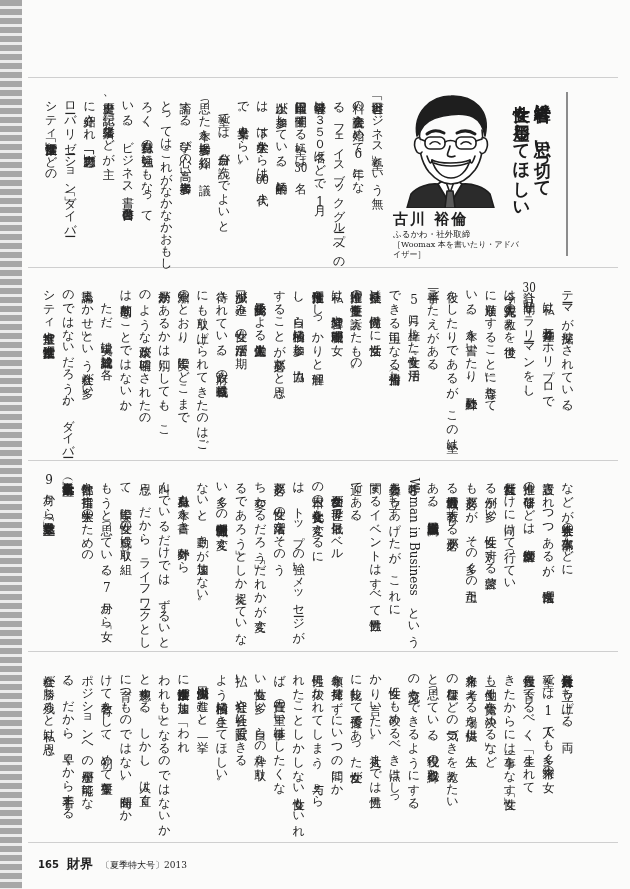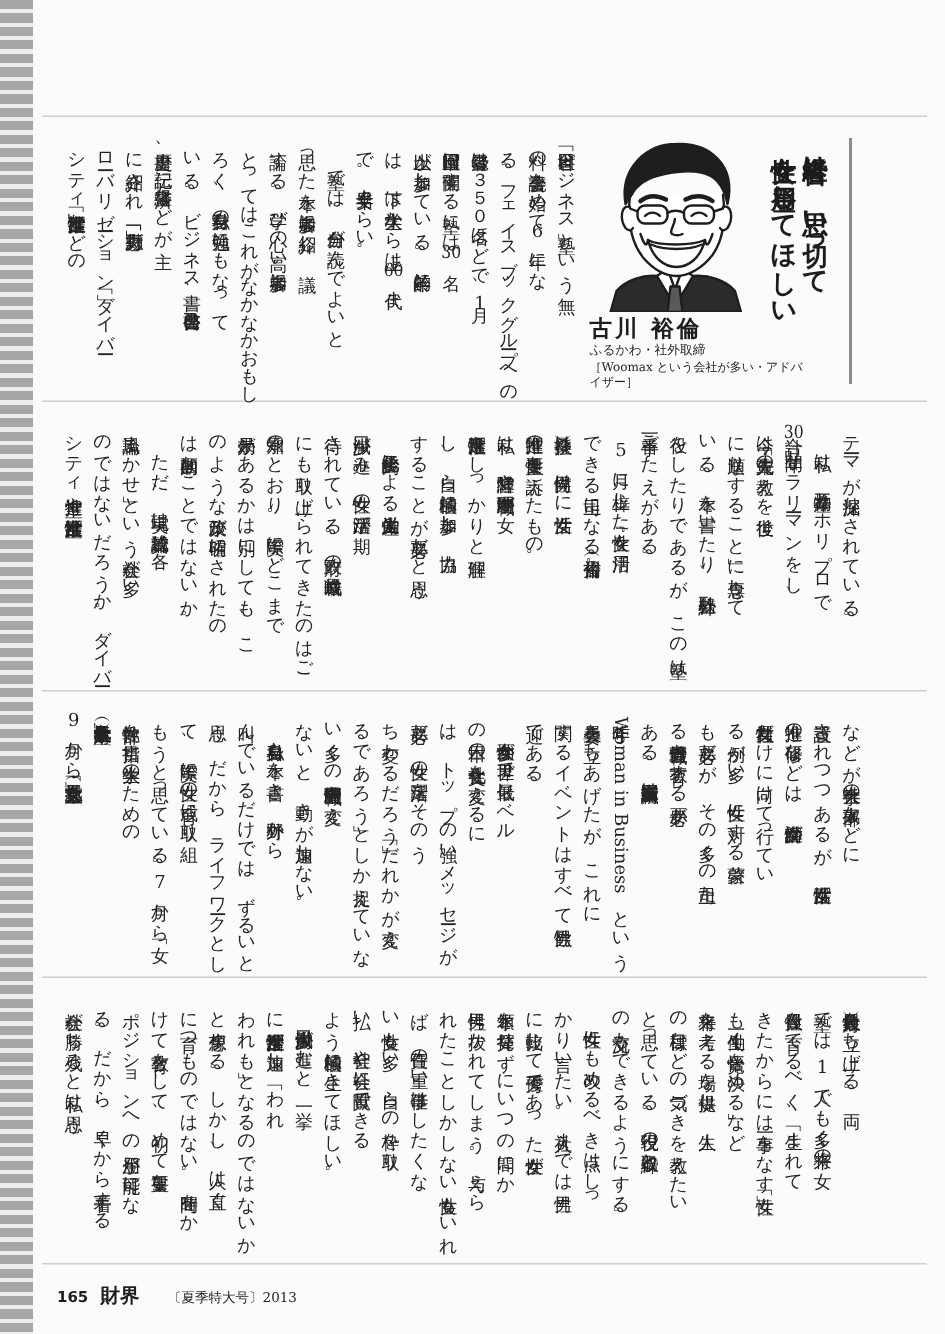--- a/index.html
+++ b/index.html
@@ -31,21 +31,21 @@
     .portrait { position: absolute; left: 405px; top: 90px; width: 90px; height: 118px; }
 
     .byline { position: absolute; left: 393px; top: 210px; width: 122px; text-align: left; color: #1e1e1e; }
     .byline .name { font-size: 15px; font-weight: bold; letter-spacing: 2px; line-height: 18px; }
     .byline .reading { font-size: 8.5px; line-height: 11px; margin-top: 1px; }
     .byline .aff { font-size: 8px; line-height: 10px; white-space: nowrap; }
 
     .footer { position: absolute; left: 38px; top: 853px; white-space: nowrap; color: #1e1e1e; }
     .footer .pg { font-size: 10px; font-weight: bold; font-family: "DejaVu Sans", "Liberation Sans", sans-serif; }
     .footer .mag { font-size: 13px; font-weight: bold; margin-left: 3px; }
-    .footer .issue { font-size: 9px; margin-left: 14px; }
+    .footer .issue { font-size: 9px; margin-left: 3px; }
   </style>
 </head>
 <body>
 
 <div class="edge-stripes"></div>
 
 <div class="rule" style="top:77px"></div>
 <div class="rule" style="top:267px"></div>
 <div class="rule" style="top:460px"></div>
 <div class="rule" style="top:651px"></div>
@@ -80,21 +80,21 @@
       <path d="M29 73 C38 77 54 77 63 73"></path>
       <path d="M22 66 C24 72 26 76 27 70"></path>
       <path d="M70 66 C68 72 66 76 65 70"></path>
     </g>
   </svg>
 </div>
 
 <div class="byline">
   <div class="name">古川 裕倫</div>
   <div class="reading">ふるかわ・社外取締</div>
-  <div class="aff">［Woomax という会社が多い・アドバ</div>
+  <div class="aff">［Woomax 本を書いたり・アドバ</div>
   <div class="aff">イザー］</div>
 </div>
 
 <div class="tier" style="left:41px;top:93px;width:345.6px">
 
 <div class="col"><span class="vt">「世田谷ビジネス塾」という無</span></div>
     <div class="col"><span class="vt">料の読書会を始めて<span class="tcy">6</span>年にな</span></div>
     <div class="col"><span class="vt" style="letter-spacing: -1.46458px;">る。フェイスブックグループへの</span></div>
     <div class="col"><span class="vt">登録者は３５０名ほどで、月<span class="tcy">1</span></span></div>
     <div class="col"><span class="vt">回土曜日に開催する塾には<span class="tcy">30</span>名</span></div>

